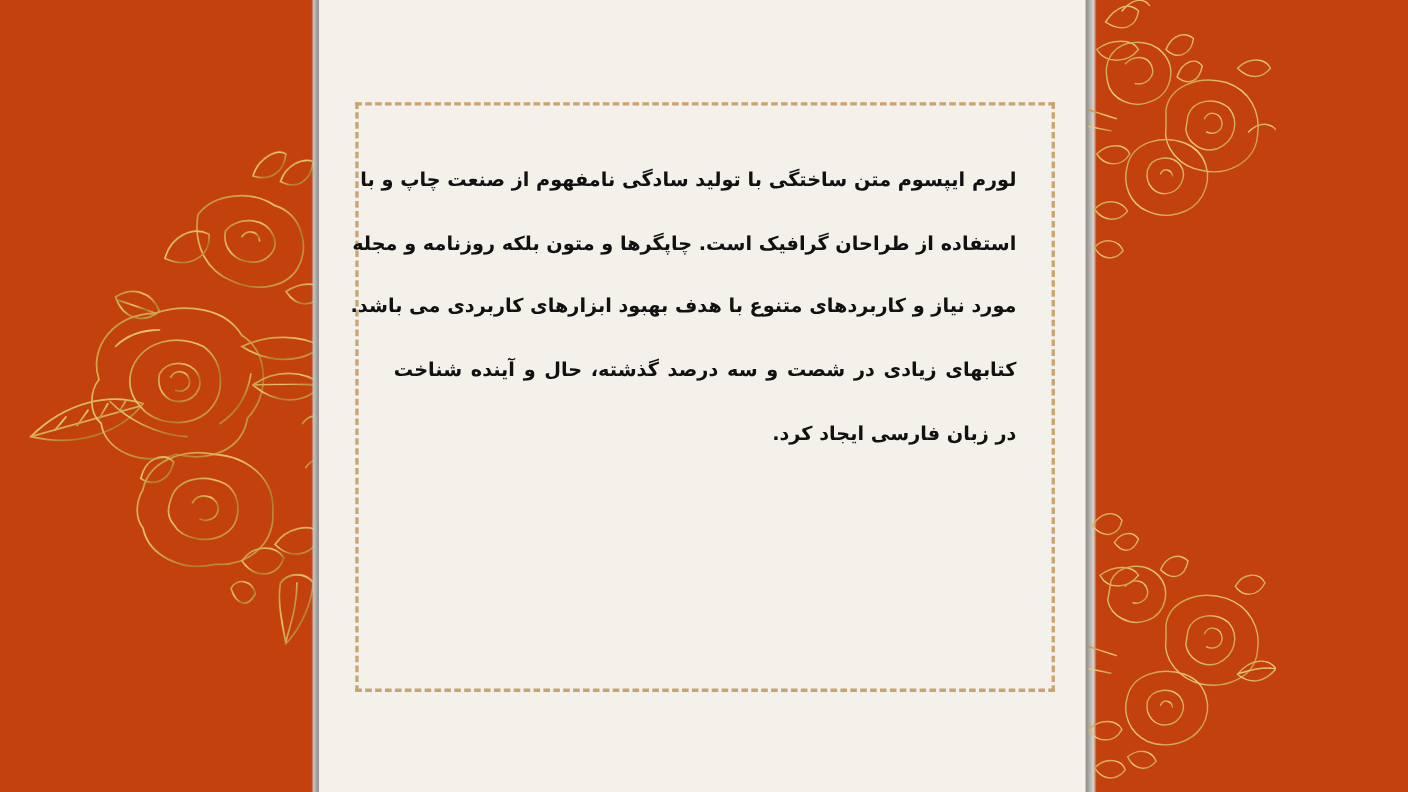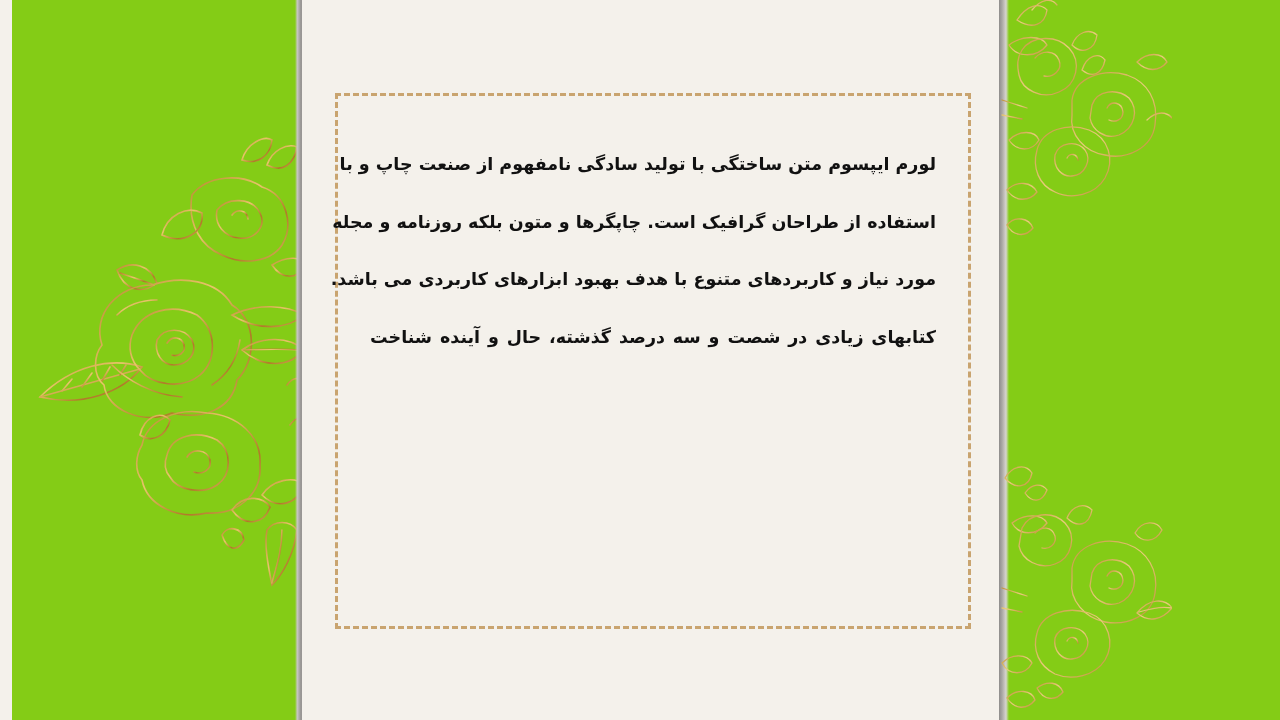--- a/index.html
+++ b/index.html
@@ -1,21 +1,21 @@
 <!DOCTYPE html>
 <html><head>
 <meta charset="utf-8">
 <style>
   html, body { margin:0; padding:0; }
   body {
     width:1280px; height:720px; overflow:hidden; position:relative;
     background:#f4f1eb;
     font-family:"DejaVu Sans", sans-serif;
   }
-  .slide { position:absolute; inset:0; background:#84cc16;margin-left:12px; }
+  .slide { position:absolute; inset:0; background:#c2410c; }
   .floral { position:absolute; }
   .floral svg { display:block; width:100%; height:100%; }
   #floral-left { left:20px; top:135px; width:275px; height:455px; }
   #floral-right-top { left:985px; top:-10px; width:175px; height:265px; }
   #floral-right-bottom { left:985px; top:448px; width:175px; height:280px; }
   .right-strip {
     position:absolute; left:987px; top:0; width:10px; height:720px;
     background:linear-gradient(to right, #8e8c8a 0%, #a9a7a4 30%, #d7d4cf 70%, rgba(244,241,235,0) 100%);
   }
   .panel {
@@ -178,15 +178,16 @@
   <div class="panel-shadow-left"></div>
   <div class="panel"></div>
 
   <div class="frame"></div>
 
   <div class="body-text">
     <span class="line">لورم ایپسوم متن ساختگی با تولید سادگی نامفهوم از صنعت چاپ و با</span>
     <span class="line">استفاده از طراحان گرافیک است. چاپگرها و متون بلکه روزنامه و مجله</span>
     <span class="line">مورد نیاز و کاربردهای متنوع با هدف بهبود ابزارهای کاربردی می باشد.</span>
     <span class="line">کتابهای زیادی در شصت و سه درصد گذشته، حال و آینده شناخت</span>
+    <span class="line last">در زبان فارسی ایجاد کرد.</span>
   </div>
 
 </div>
 
 </body></html>

